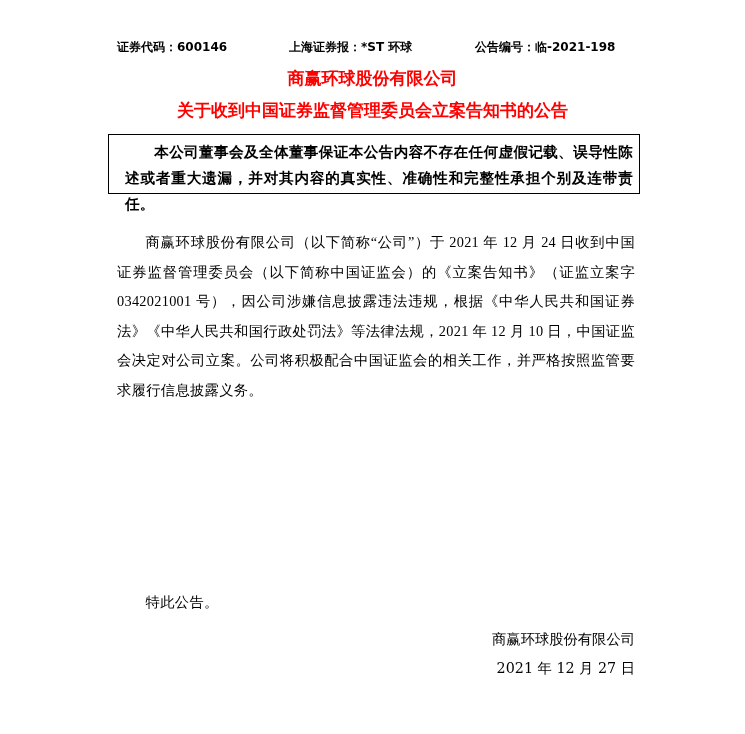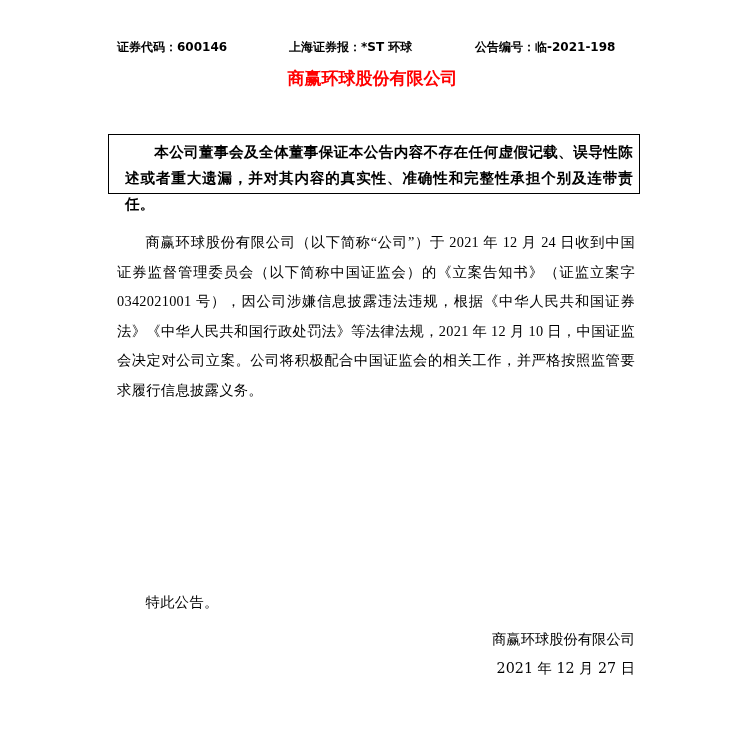--- a/index.html
+++ b/index.html
@@ -106,20 +106,21 @@
 
 <div class="page">
 
   <div class="header-line">
     <span class="item hdr-code">证券代码：600146</span>
     <span class="item hdr-abbr">上海证券报：*ST 环球</span>
     <span class="item hdr-no">公告编号：临-2021-198</span>
   </div>
 
   <div class="title title-company">商赢环球股份有限公司</div>
+  <div class="title title-subject">关于收到中国证券监督管理委员会立案告知书的公告</div>
 
   <div class="notice-box">本公司董事会及全体董事保证本公告内容不存在任何虚假记载、误导性陈述或者重大遗漏，并对其内容的真实性、准确性和完整性承担个别及连带责任。</div>
 
   <div class="para para-1">商赢环球股份有限公司（以下简称“公司”）于 2021 年 12 月 24 日收到中国证券监督管理委员会（以下简称中国证监会）的《立案告知书》（证监立案字 0342021001 号），因公司涉嫌信息披露违法违规，根据《中华人民共和国证券法》《中华人民共和国行政处罚法》等法律法规，2021 年 12 月 10 日，中国证监会决定对公司立案。公司将积极配合中国证监会的相关工作，并严格按照监管要求履行信息披露义务。</div>
   <div class="para para-3">特此公告。</div>
 
   <div class="signature sig-company">商赢环球股份有限公司</div>
   <div class="signature sig-date">2021 年 12 月 27 日</div>
 
 </div>

